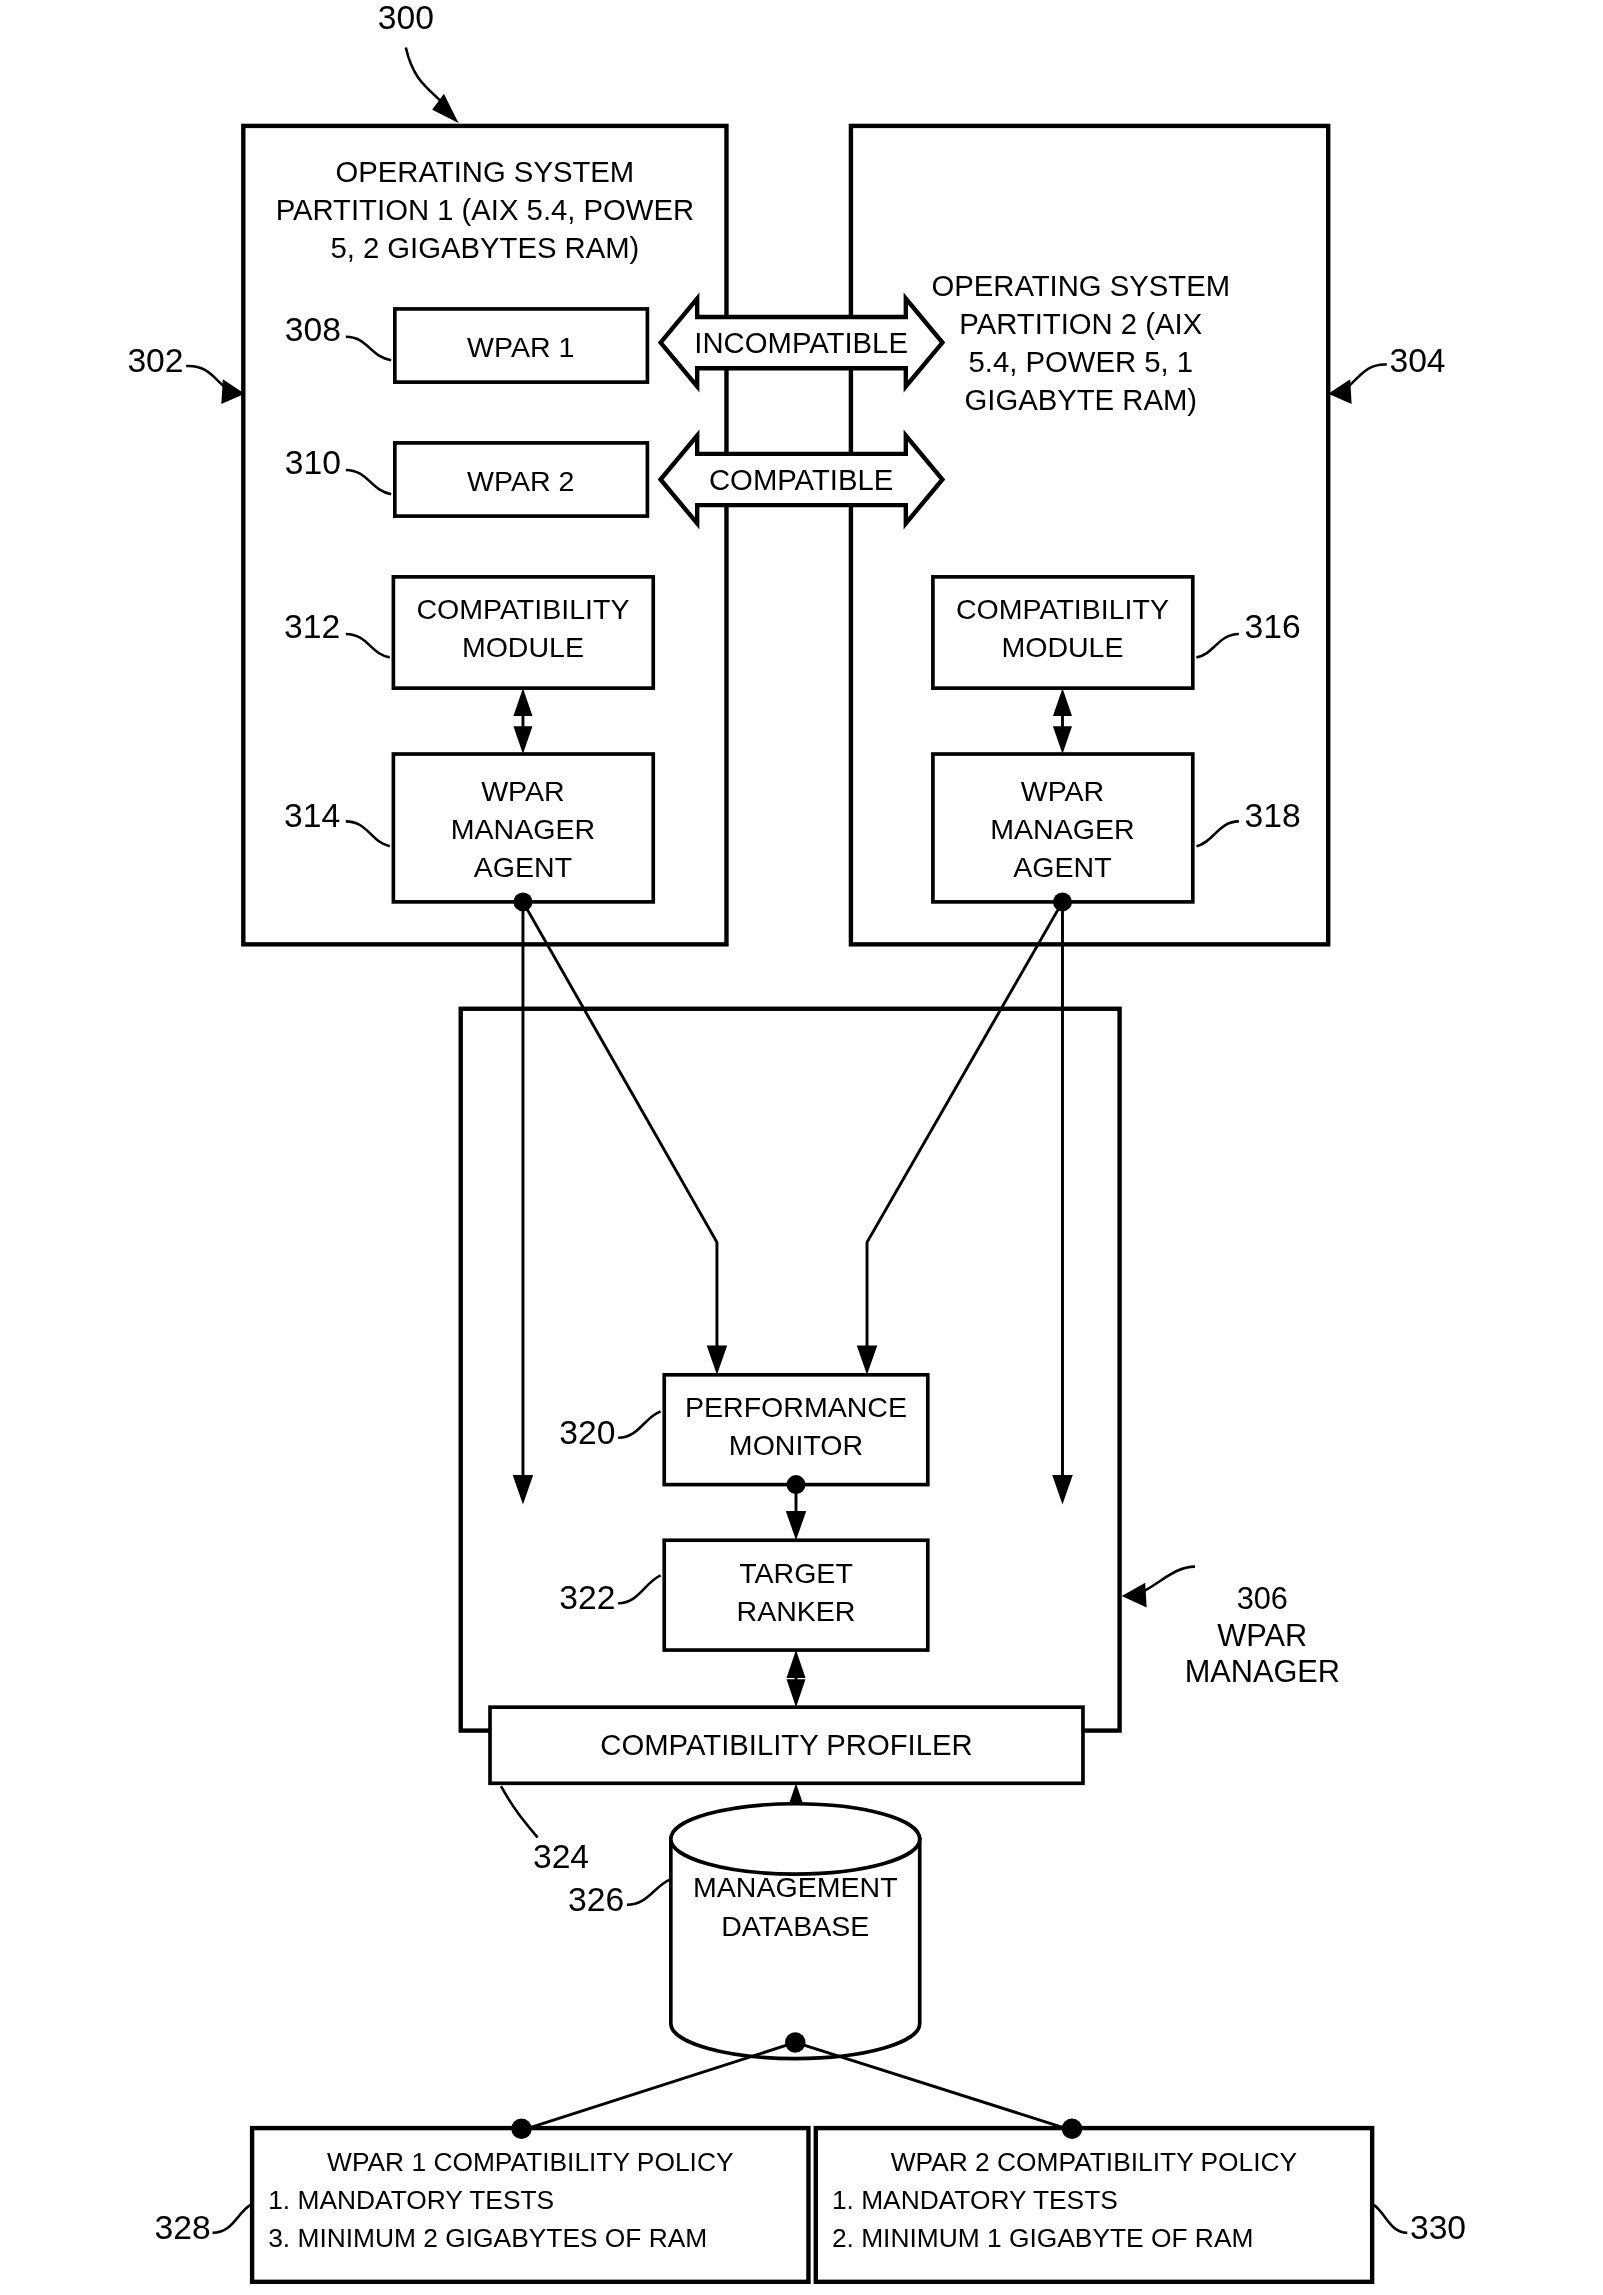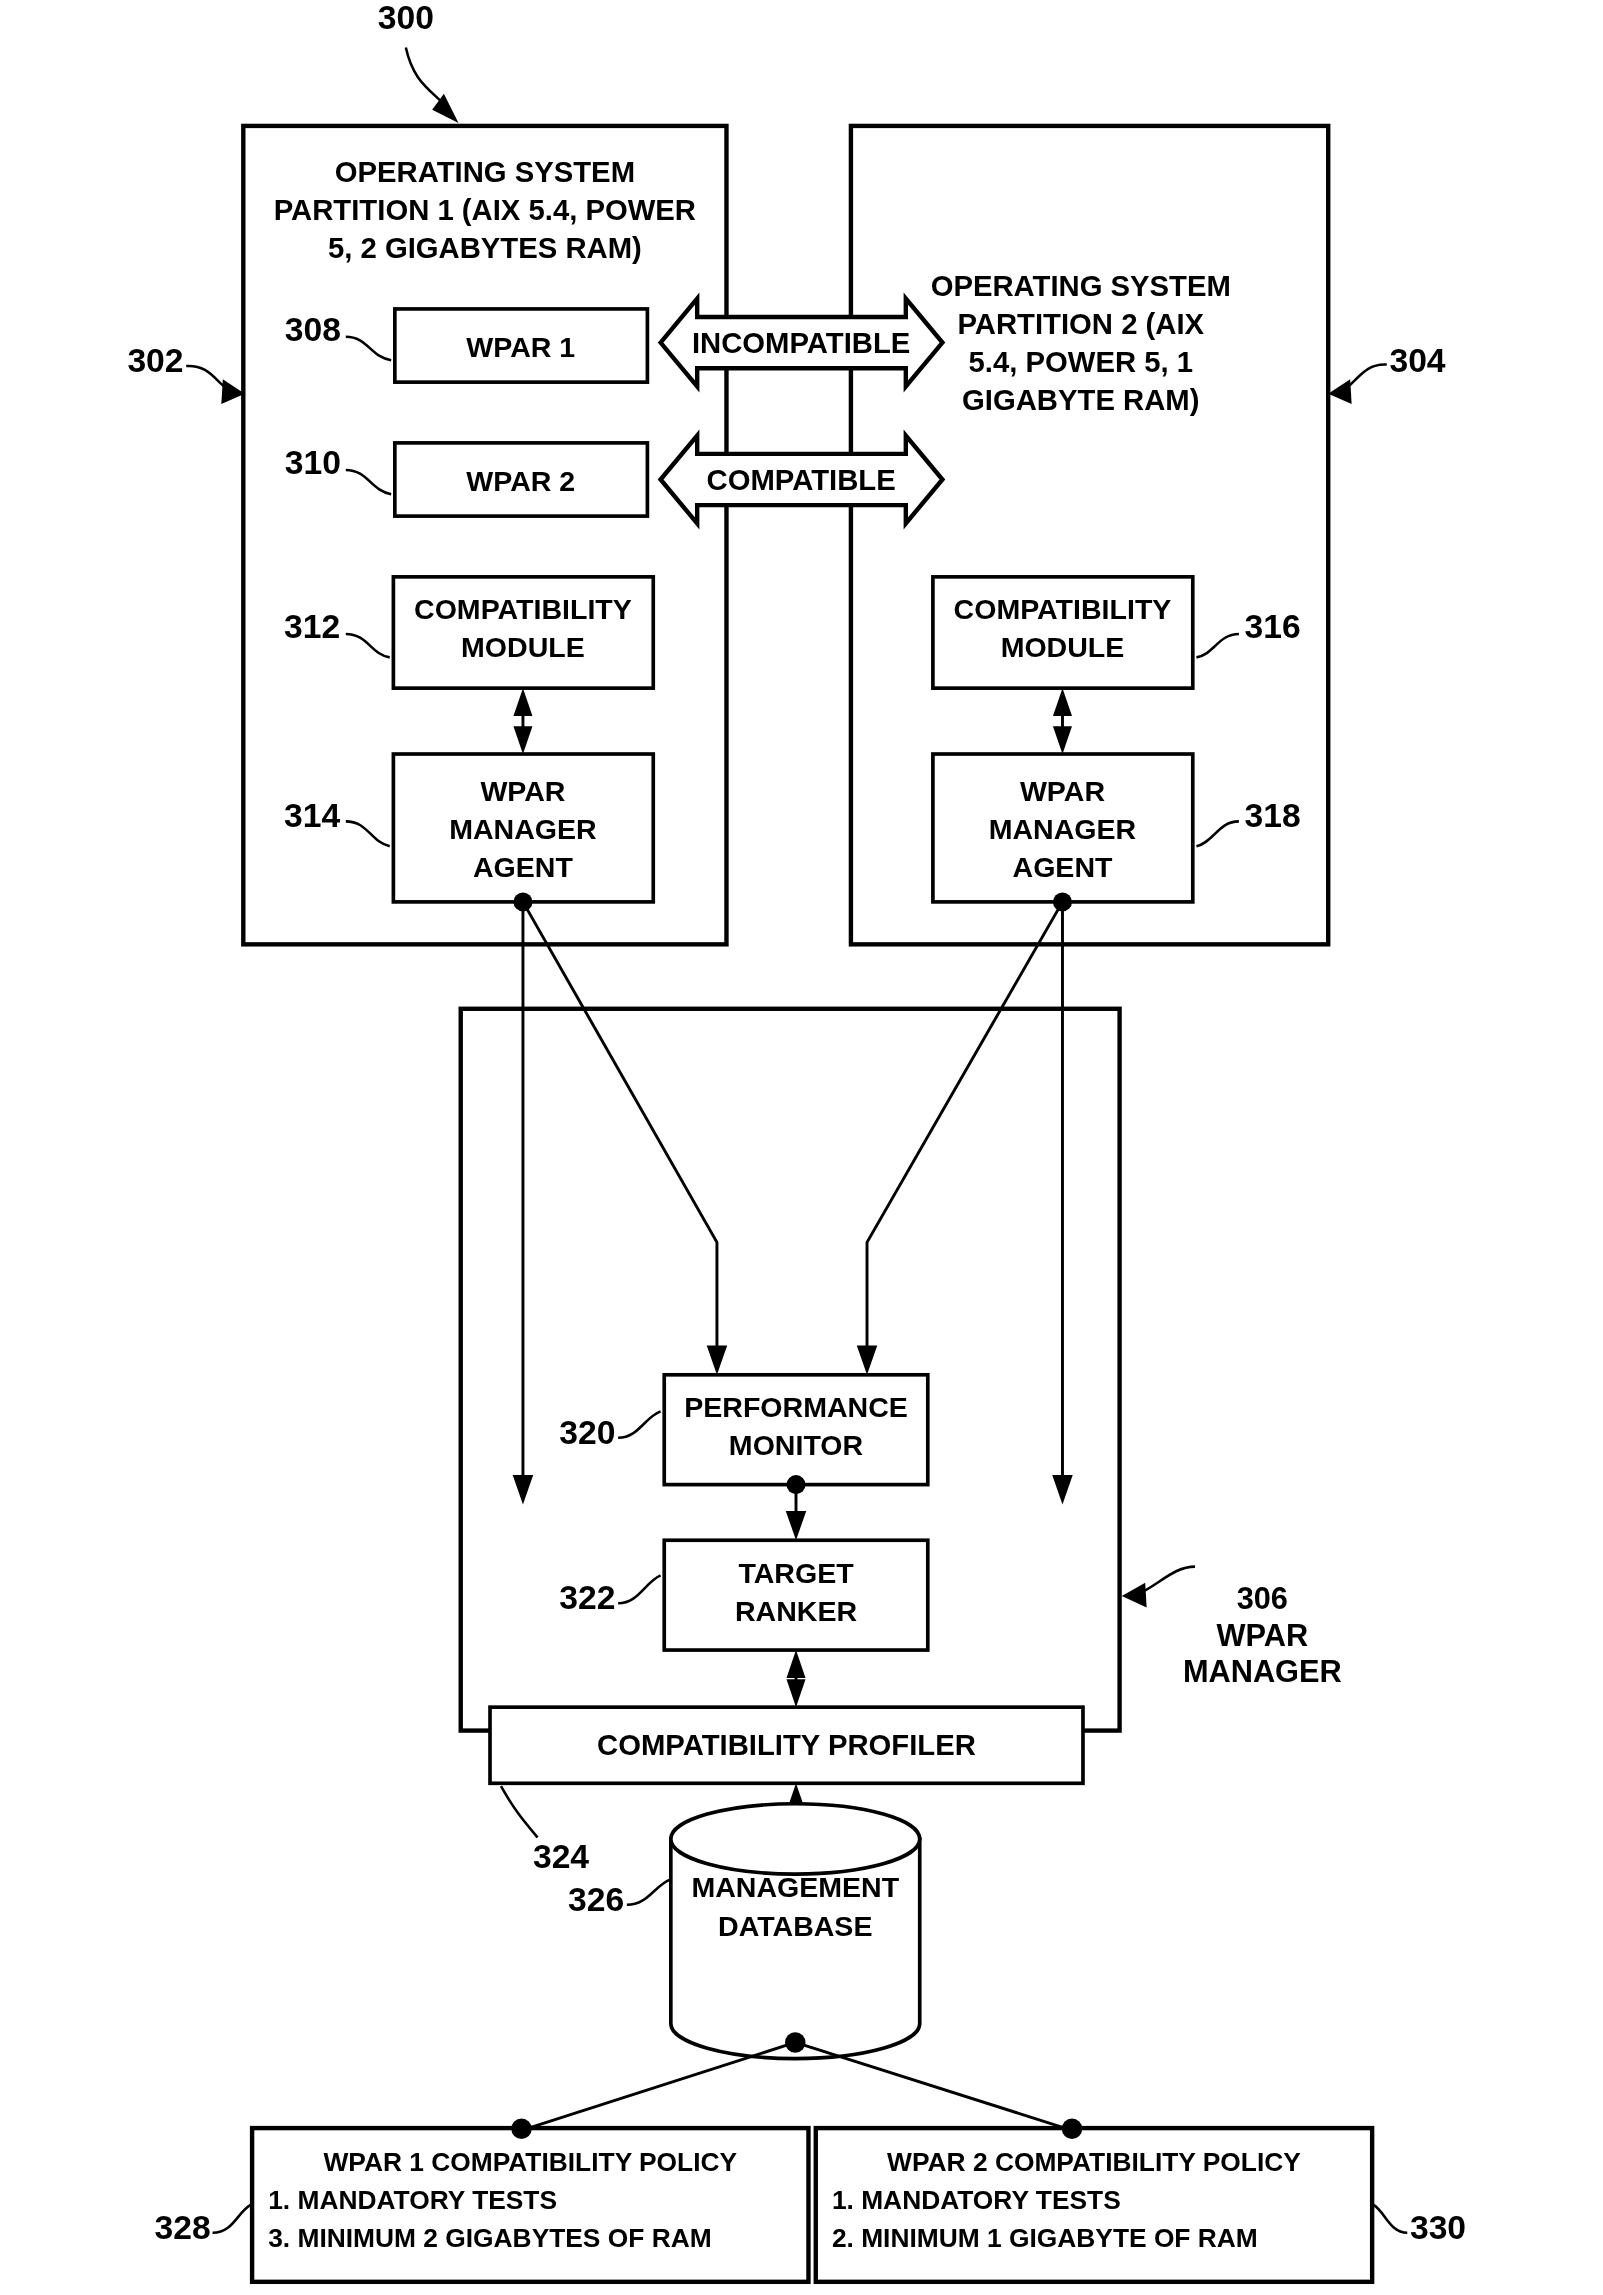--- a/index.html
+++ b/index.html
@@ -12,21 +12,20 @@
     height: 2295px;
     font-family: "Liberation Sans", sans-serif;
     position: relative;
     overflow: hidden;
   }
   #figure-root {
     position: absolute;
     left: 0; top: 0;
     width: 1603px;
     height: 2295px;
-    font-weight: bold;
   }
   svg.diagram {
     display: block;
     width: 1603px;
     height: 2295px;
   }
   .bx {
     fill: #ffffff;
     stroke: #000000;
     stroke-width: 5;

